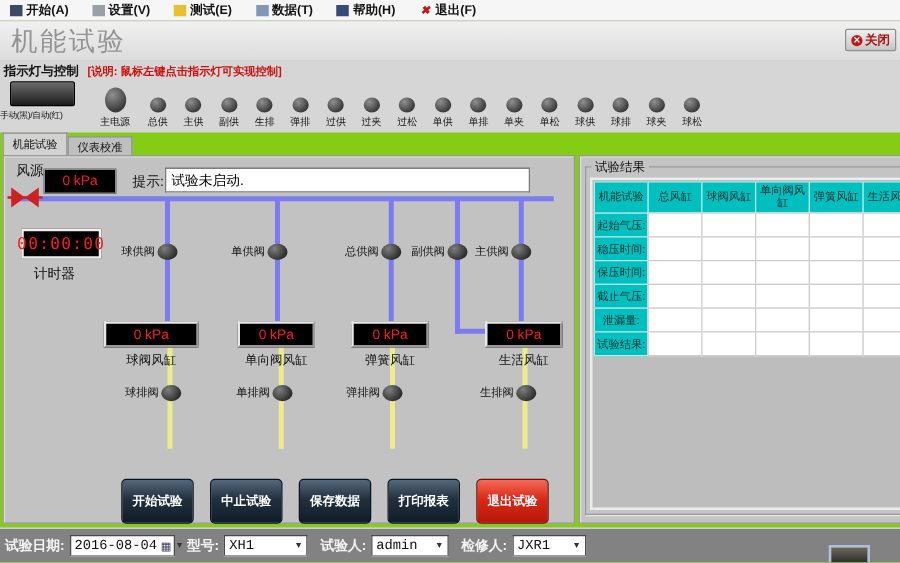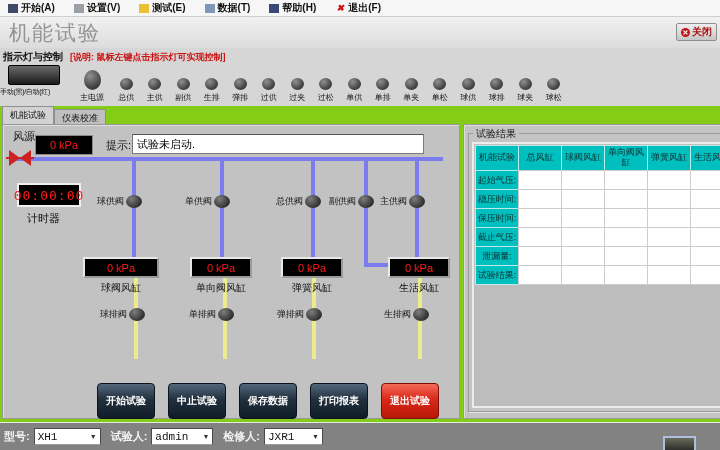--- a/index.html
+++ b/index.html
@@ -488,20 +488,28 @@
               <div class="rt-cell"></div>
               <div class="rt-cell"></div>
             </div>
           </div>
       </div>
     </div>
   </div>
 
   <div class="statusbar">
 
+      <div class="sfield i0 date test-date-field">
+        <span class="slabel">试验日期:</span>
+        <span class="sbox">
+          <span class="sval">2016-08-04</span>
+          <span class="scal">▦</span>
+          <span class="sarrow">▼</span>
+        </span>
+      </div>
 
       <div class="sfield i1 model-field">
         <span class="slabel">型号:</span>
         <span class="sbox">
           <span class="sval">XH1</span>
 
           <span class="sarrow">▼</span>
         </span>
       </div>
 

